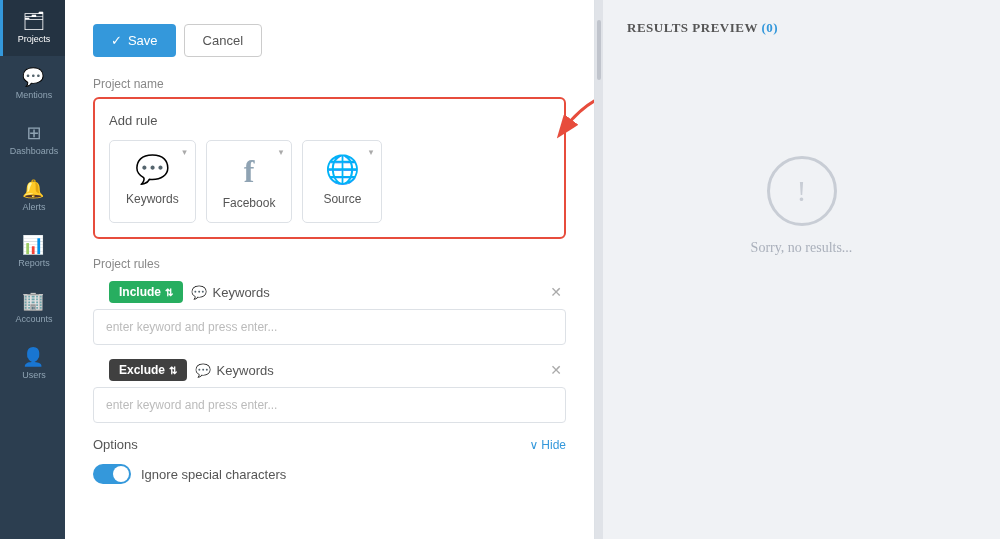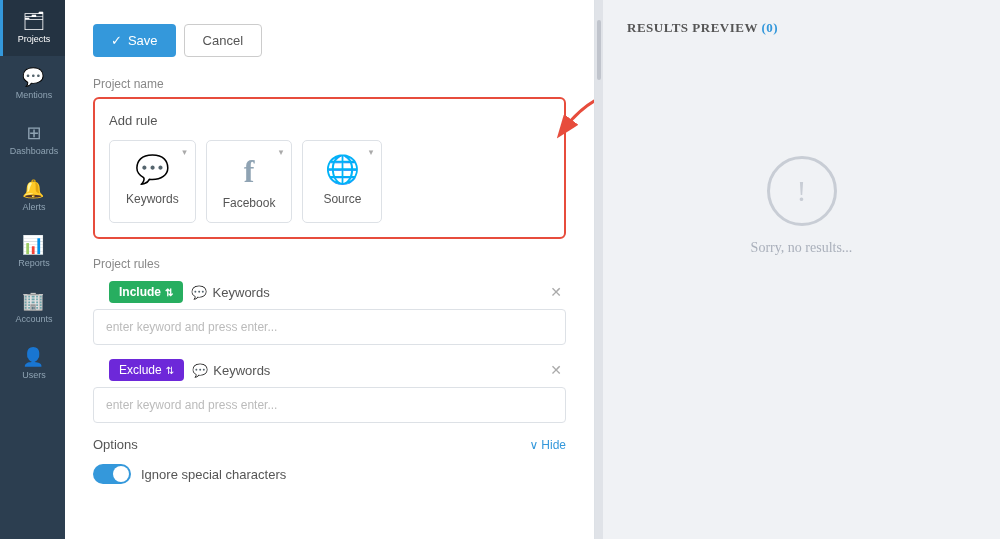--- a/index.html
+++ b/index.html
@@ -172,26 +172,26 @@
       border-radius: 4px;
       padding: 4px 10px;
       font-size: 12px;
       font-weight: 600;
       cursor: pointer;
       display: flex;
       align-items: center;
       gap: 4px;
     }
     .rule-badge-exclude {
-      background: #6d28d9;
+      background: #404040;
       color: #fff;
       border-radius: 4px;
       padding: 4px 10px;
       font-size: 12px;
-      font-weight: 400;
+      font-weight: 700;
       cursor: pointer;
       display: flex;
       align-items: center;
       gap: 4px;
     }
     .rule-type-label {
       font-size: 13px;
       color: #555;
       display: flex;
       align-items: center;

